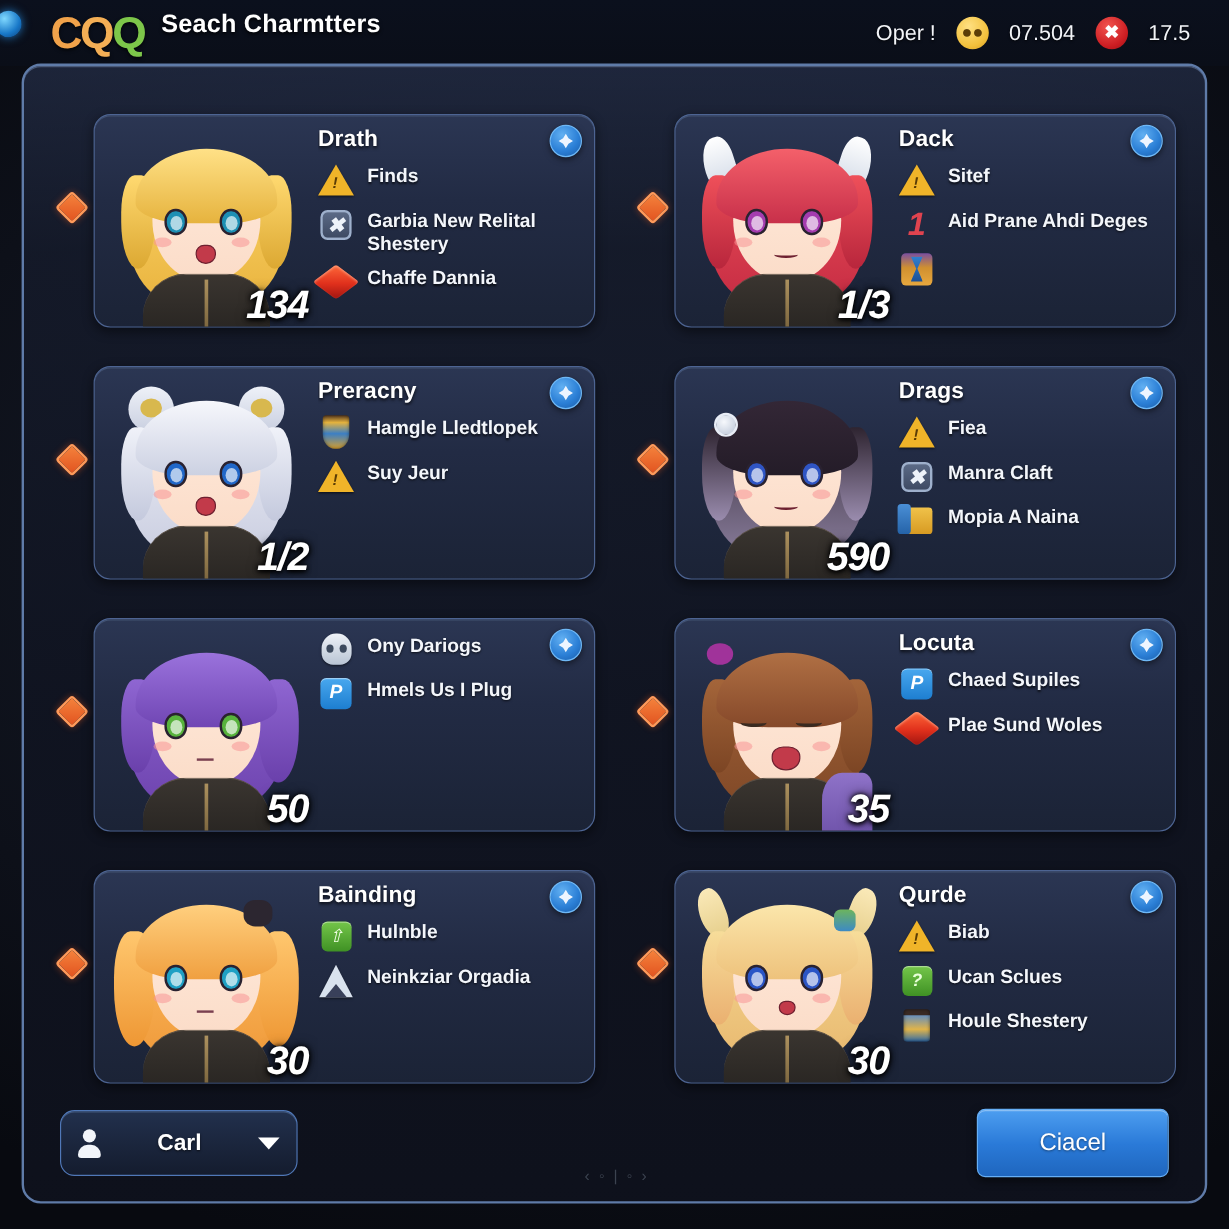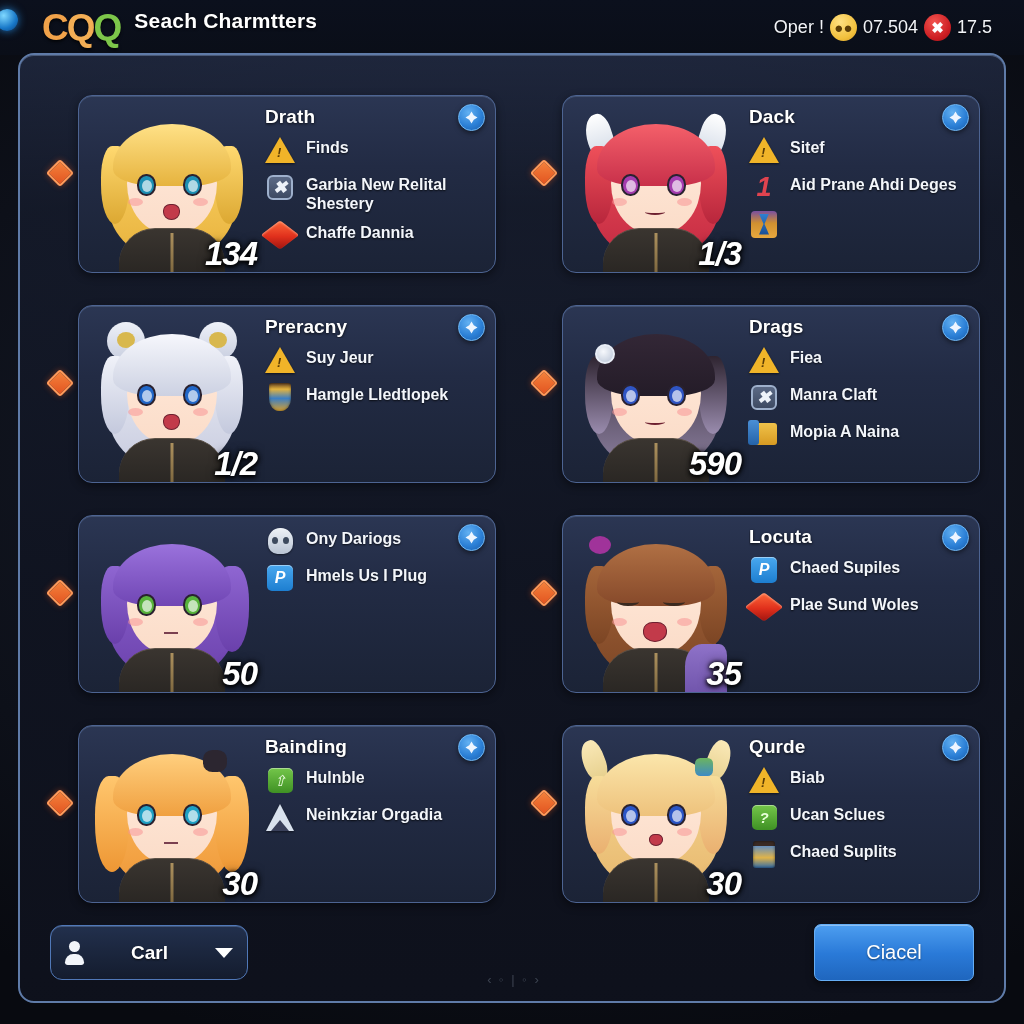--- a/index.html
+++ b/index.html
@@ -60,21 +60,21 @@
     font-weight: bold;
     letter-spacing: .2px;
     text-shadow: 0 1px 3px rgba(0,0,0,.85);
     white-space: nowrap;
   }
 
   #topbar-right {
     margin-left: auto;
     display: flex;
     align-items: center;
-    gap: 6px;
+    gap: 17px;
     padding-right: 14px;
   }
   #topbar-right .tb-text {
     color: #f2f4f8;
     font-size: 18px;
     font-weight: 500;
     white-space: nowrap;
     text-shadow: 0 1px 2px rgba(0,0,0,.8);
   }
   .emoji-chip {
@@ -734,29 +734,29 @@
               <div class="mouth"></div>
               <div class="body"></div>
             </div>
             <div class="level-badge">1/2</div>
           </div>
           <div class="card-body">
             <div class="card-title">Preracny</div>
             <div class="attr-list">
               <div class="attr-row">
                 <span class="attr-icon">
+                    <i class="ic-trophy"></i>
+                  </span>
+                <span class="attr-text">Hamgle Lledtlopek</span>
+              </div>
+              <div class="attr-row">
+                <span class="attr-icon">
                     <i class="ic-warning"></i>
                   </span>
                 <span class="attr-text">Suy Jeur</span>
-              </div>
-              <div class="attr-row">
-                <span class="attr-icon">
-                    <i class="ic-trophy"></i>
-                  </span>
-                <span class="attr-text">Hamgle Lledtlopek</span>
               </div>
             </div>
           </div>
           <div class="close-btn">
             <svg width="15" height="15" viewBox="0 0 20 20">
                 <path d="M10 2 L13 7 L18 10 L13 13 L10 18 L7 13 L2 10 L7 7 Z" fill="#eef5ff"></path>
               </svg>
           </div>
         </div>
       </div>
@@ -996,21 +996,21 @@
               <div class="attr-row">
                 <span class="attr-icon">
                     <i class="ic-green-box">?</i>
                   </span>
                 <span class="attr-text">Ucan Sclues</span>
               </div>
               <div class="attr-row">
                 <span class="attr-icon">
                     <i class="ic-jar"></i>
                   </span>
-                <span class="attr-text">Chaed Suplits</span>
+                <span class="attr-text">Houle Shestery</span>
               </div>
             </div>
           </div>
           <div class="close-btn">
             <svg width="15" height="15" viewBox="0 0 20 20">
                 <path d="M10 2 L13 7 L18 10 L13 13 L10 18 L7 13 L2 10 L7 7 Z" fill="#eef5ff"></path>
               </svg>
           </div>
         </div>
       </div>

